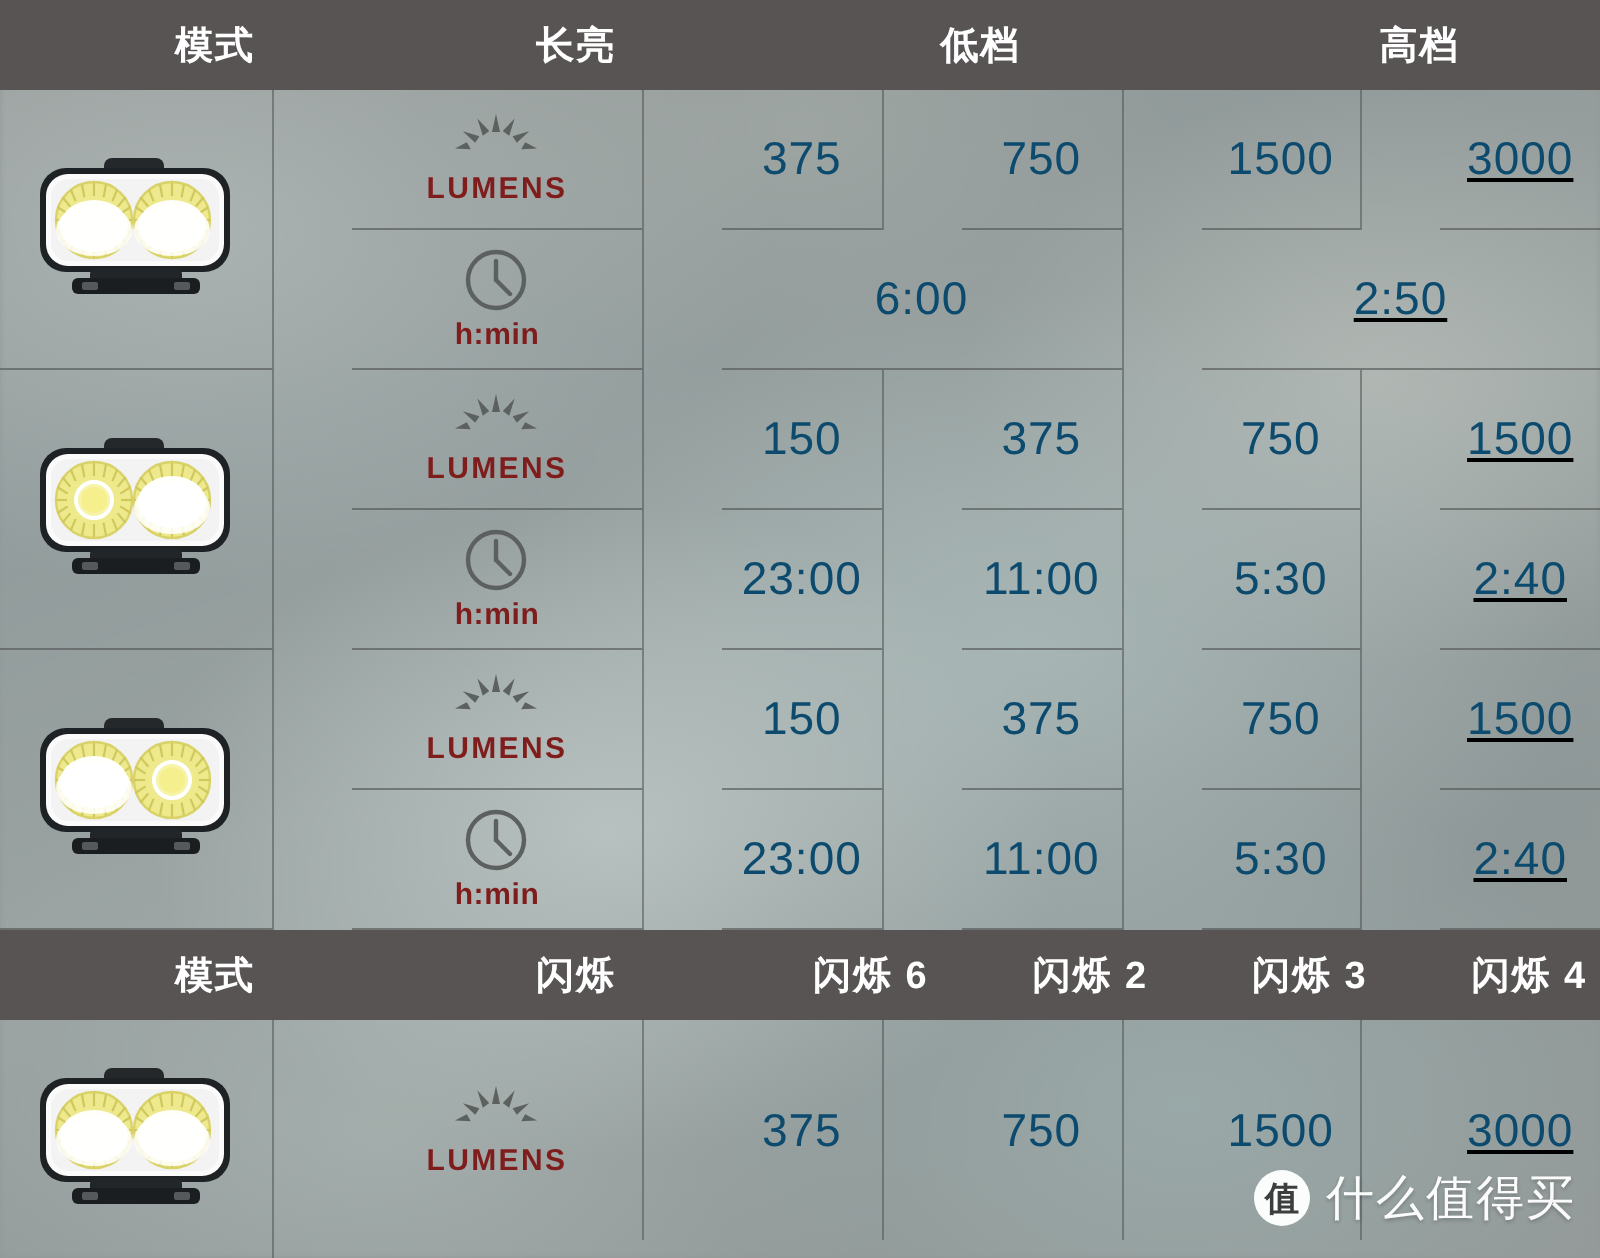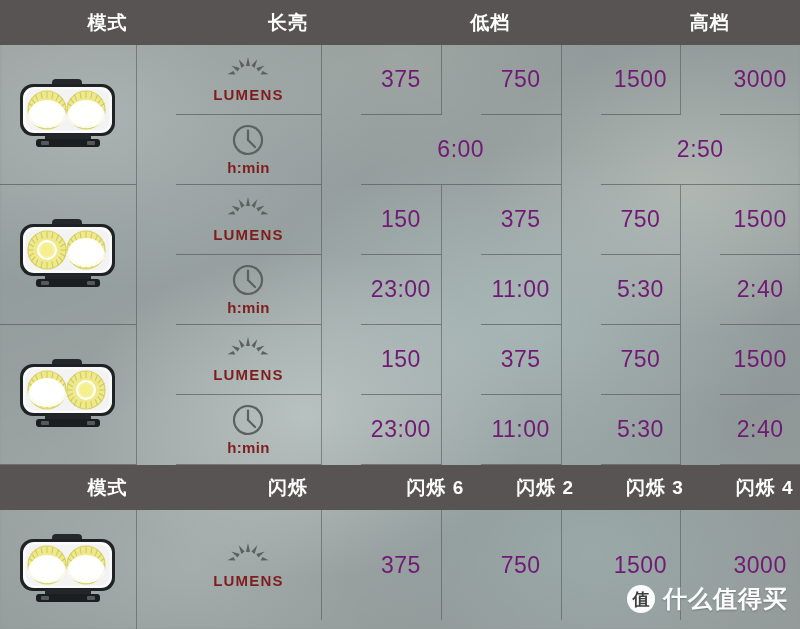--- a/index.html
+++ b/index.html
@@ -75,24 +75,24 @@
   }
   .cell.mode-col  { width: 137px; flex: 0 0 137px; }
   .cell.unit-col  { width: 146px; flex: 0 0 146px; }
   .cell.data-col  { flex: 1 1 0; }
 
   
   .body .cell {
     border-bottom: 1px solid rgba(80,84,83,0.62);
     border-right: 1px solid rgba(80,84,83,0.55);
   }
-  .body .cell.data-col:last-child { border-right: none; }
+  .body .cell.data-col:last-child { border-right: none; text-decoration: underline; }
 
   .val {
-    color: #701a75;
+    color: #0c4a6e;
     font-size: 23px;
     letter-spacing: 0.5px;
     text-align: center;
   }
 
   
   .mode-span {
     width: 137px;
     flex: 0 0 137px;
     border-right: 1px solid rgba(80,84,83,0.55);
@@ -146,21 +146,21 @@
     color: #3a3a3a;
     display: flex;
     align-items: center;
     justify-content: center;
     font-size: 17px;
     font-weight: bold;
   }
   .wm-text {
     color: #ffffff;
     font-size: 24px;
-    font-weight: bold;
+    font-weight: normal;
     letter-spacing: 1px;
     text-shadow: 0 1px 2px rgba(0,0,0,0.25);
   }
 </style>
 </head>
 <body>
 
 <div id="page">
 
   <div class="backdrop"></div>

